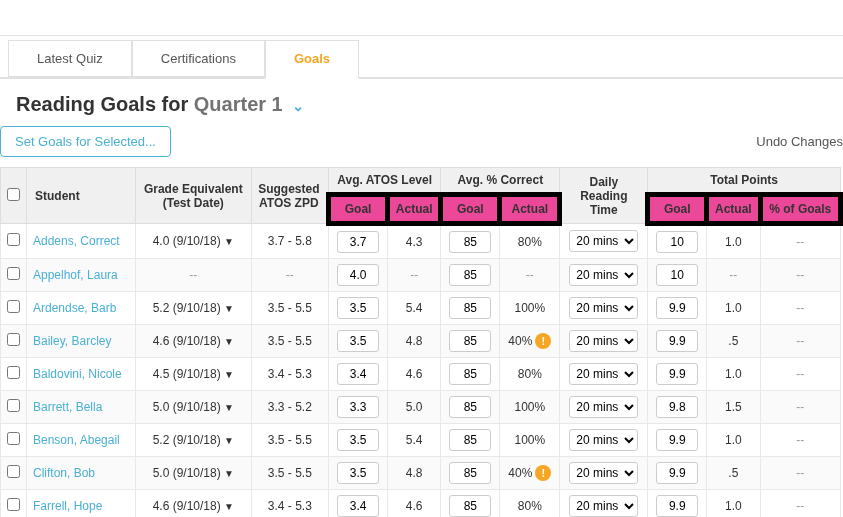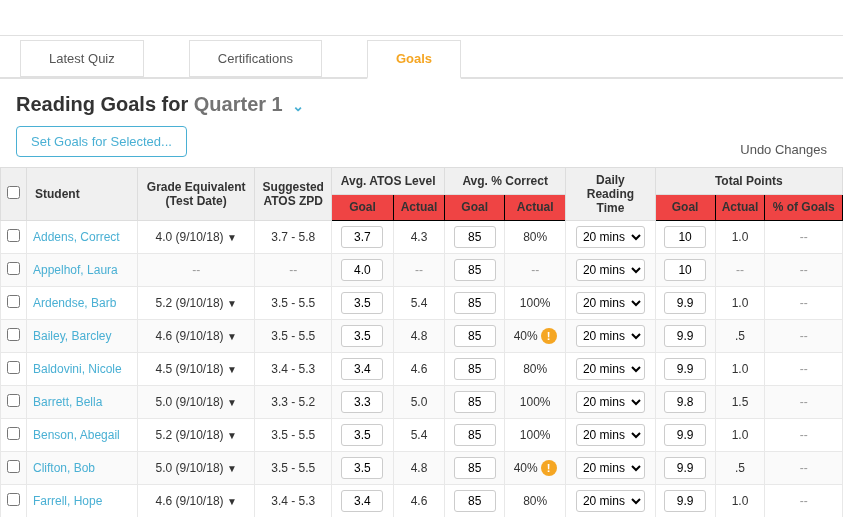--- a/index.html
+++ b/index.html
@@ -1,38 +1,38 @@
 <!DOCTYPE html>
 <html><head>
   <meta charset="utf-8">
   <style>
     * { box-sizing: border-box; margin: 0; padding: 0; }
     body { font-family: Arial, sans-serif; font-size: 13px; background: #fff; color: #333; width: 843px; }
 
     .top-bar { padding: 10px 16px; border-bottom: 1px solid #e0e0e0; font-size: 13px; color: #555; }
     .top-bar span { font-weight: bold; color: #333; margin-left: 4px; }
 
-    .tabs { display: flex; border-bottom: 2px solid #e0e0e0; padding: 0 20px; margin-top: 4px; gap: 45px; }
+    .tabs { display: flex; border-bottom: 2px solid #e0e0e0; padding: 0 8px; margin-top: 4px; }
     .tab { padding: 10px 28px; cursor: pointer; font-size: 13px; color: #555; border: 1px solid transparent; border-bottom: none; background: #fff; }
     .tab.active { color: #f5a623; font-weight: bold; border-color: #e0e0e0; border-bottom: 2px solid #fff; margin-bottom: -2px; }
     .tab:not(.active) { border: 1px solid #e0e0e0; }
 
     .page-title { padding: 14px 16px 10px; font-size: 20px; font-weight: bold; color: #333; }
     .page-title .quarter { color: #737373; font-weight: bold; }
     .page-title .chevron { color: #4ab0d4; font-size: 14px; margin-left: 4px; cursor: pointer; }
 
-    .toolbar { display: flex; justify-content: space-between; align-items: flex-end; padding: 0 16px 10px; gap: 48px; }
+    .toolbar { display: flex; justify-content: space-between; align-items: center; padding: 0 0 10px; gap: 48px; }
     .set-goals-btn { background: #fff; border: 1px solid #4ab0d4; color: #4ab0d4; padding: 7px 14px; border-radius: 4px; cursor: pointer; font-size: 13px; }
     .toolbar-right { display: flex; align-items: center; gap: 12px; }
     .undo-link { color: #555; font-size: 13px; cursor: pointer; text-decoration: none; }
     .save-goals-btn { background: #4ab0d4; color: #fff; border: none; padding: 8px 18px; border-radius: 4px; cursor: pointer; font-size: 13px; font-weight: bold; }
 
     table { width: 100%; border-collapse: collapse; font-size: 12px; }
     thead tr:first-child th { background: #f0f0f0; border: 1px solid #ddd; text-align: center; font-weight: bold; color: #333; padding: 5px 4px; }
-    thead tr:last-child th { background: #ef4444; border: 1px solid #000000; text-align: center; font-weight: bold; color: #333; padding: 5px 4px; }
+    thead tr:last-child th { background: #ec4899; border: 5px solid #000000; text-align: center; font-weight: bold; color: #333; padding: 5px 4px; }
     tbody tr { border-bottom: 1px solid #e8e8e8; }
     tbody tr:nth-child(even) { background: #fafafa; }
     tbody td { border: 1px solid #e8e8e8; padding: 5px 6px; text-align: center; vertical-align: middle; }
     tbody td.name-cell { text-align: left; color: #4ab0d4; cursor: pointer; }
     .checkbox-col { width: 24px; }
 
     .input-field { width: 42px; border: 1px solid #ccc; border-radius: 3px; padding: 3px 4px; text-align: center; font-size: 12px; }
 
     .warn-icon { display: inline-block; background: #f5a623; color: #fff; border-radius: 50%; width: 16px; height: 16px; text-align: center; line-height: 16px; font-size: 11px; font-weight: bold; margin-left: 3px; }
 

